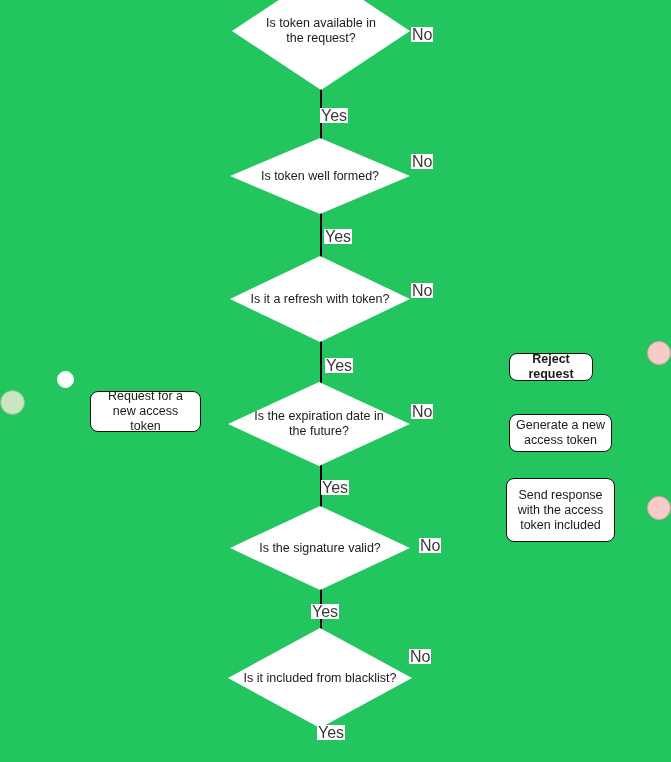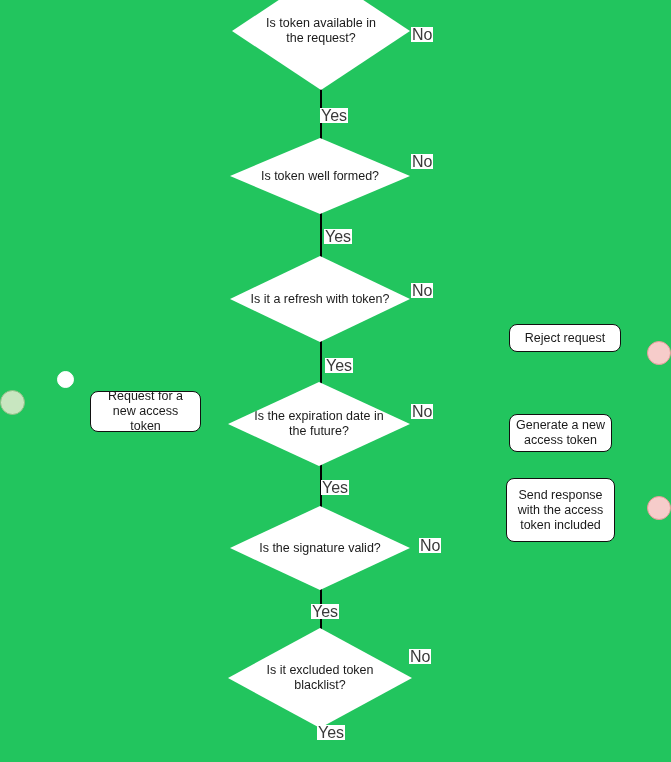--- a/index.html
+++ b/index.html
@@ -116,21 +116,21 @@
 
   <div class="diamond" style="left:228px; top:382px; width:182px; height:84px;">
     <span class="diamond-label" style="width:74%;">Is the expiration date in the future?</span>
   </div>
 
   <div class="diamond" style="left:230px; top:506px; width:180px; height:84px;">
     <span class="diamond-label" style="width:76%;">Is the signature valid?</span>
   </div>
 
   <div class="diamond" style="left:228px; top:628px; width:184px; height:100px;">
-    <span class="diamond-label" style="width:84%;">Is it excluded token blacklist?</span>
+    <span class="diamond-label" style="width:84%;">Is it included from blacklist?</span>
   </div>
 
   <div class="edge-label" style="left:411px; top:27px;">No</div>
   <div class="edge-label" style="left:320px; top:108px;">Yes</div>
 
   <div class="edge-label" style="left:411px; top:154px;">No</div>
   <div class="edge-label" style="left:324px; top:229px;">Yes</div>
 
   <div class="edge-label" style="left:411px; top:283px;">No</div>
   <div class="edge-label" style="left:325px; top:358px;">Yes</div>
@@ -141,21 +141,21 @@
   <div class="edge-label" style="left:419px; top:538px;">No</div>
   <div class="edge-label" style="left:311px; top:604px;">Yes</div>
 
   <div class="edge-label" style="left:409px; top:649px;">No</div>
   <div class="edge-label" style="left:317px; top:725px;">Yes</div>
 
   <div class="process" style="left:90px; top:391px; width:111px; height:41px;justify-content:center;">
     <span class="process-label">Request for a new access token</span>
   </div>
 
-  <div class="process" style="left:509px; top:324px; width:112px; height:28px;">
+  <div class="process" style="left:509px; top:353px; width:84px; height:28px;font-weight:bold;">
     <span class="process-label">Reject request</span>
   </div>
 
   <div class="process" style="left:509px; top:414px; width:103px; height:38px;">
     <span class="process-label">Generate a new access token</span>
   </div>
 
   <div class="process" style="left:506px; top:478px; width:109px; height:64px;">
     <span class="process-label">Send response with the access token included</span>
   </div>

